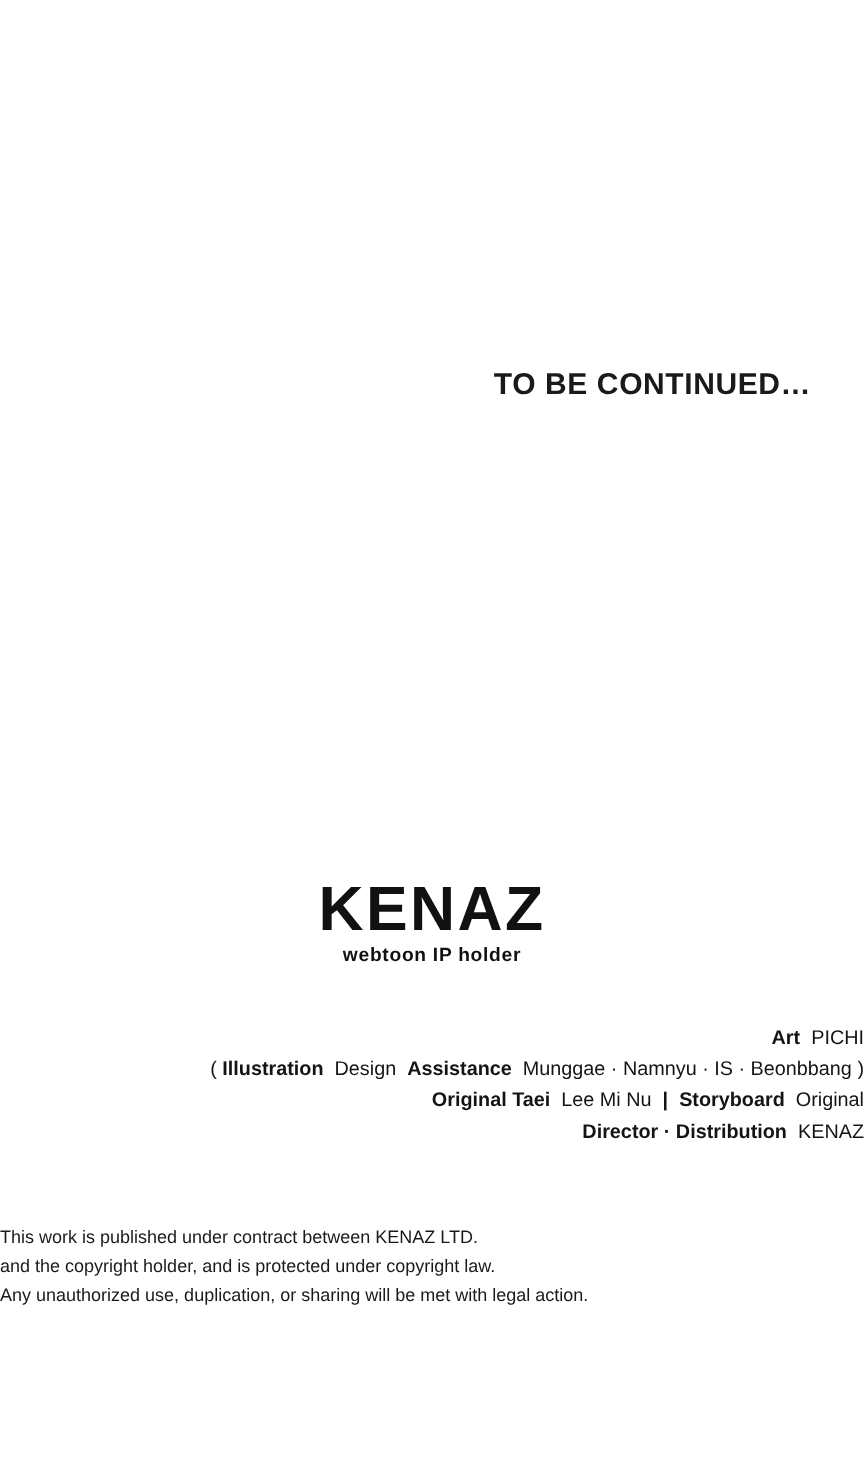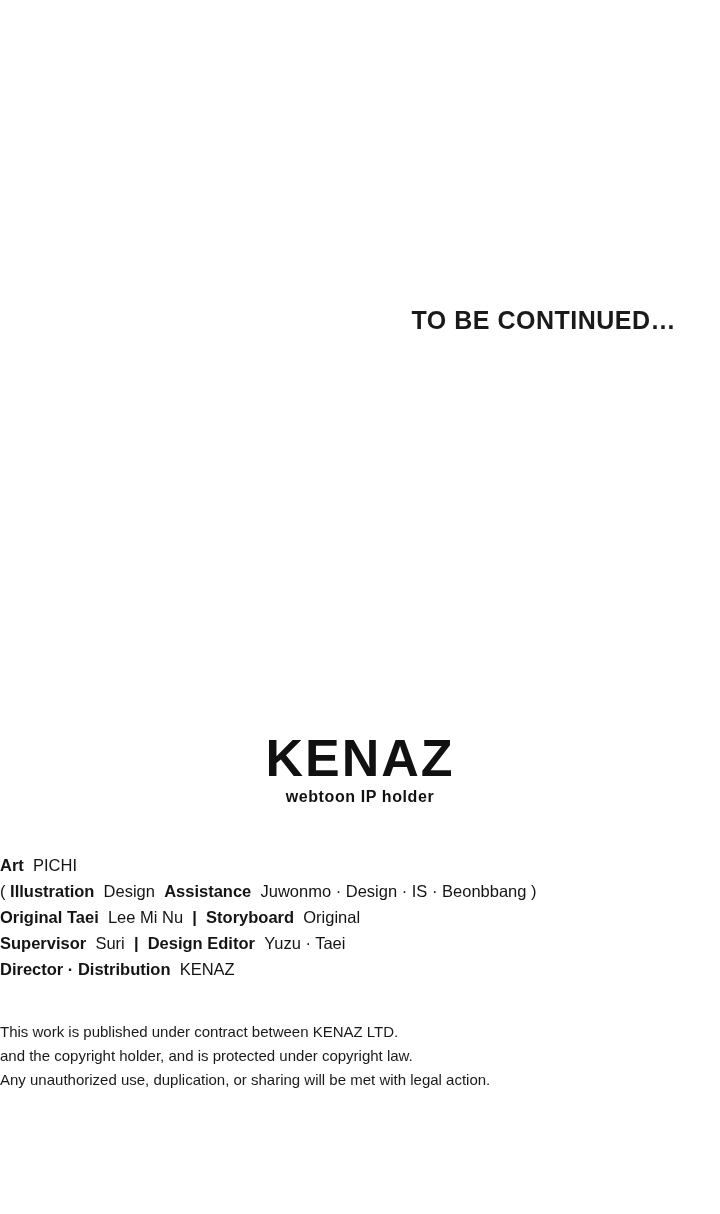--- a/index.html
+++ b/index.html
@@ -57,21 +57,21 @@
     letter-spacing: 0.6px;
     color: #111111;
   }
 
   
   .credits {
     position: absolute;
     top: 852px;
     left: 0;
     width: 100%;
-    text-align: left;
+    text-align: right;
     font-size: 16.5px;
     line-height: 26px;
     color: #141414;
   }
   .credits .line {
     white-space: nowrap;
   }
   .credits b {
     font-weight: 700;
   }
@@ -106,30 +106,27 @@
     <div class="logo-sub">webtoon IP holder</div>
   </div>
 
   <div class="credits">
 
     <div class="line">
       <b>Art</b><span>&nbsp;&nbsp;</span><span class="thin">PICHI</span>
     </div>
 
     <div class="line">
-      <span class="thin">(</span><span>&nbsp;</span><b>Illustration</b><span>&nbsp;&nbsp;</span><span class="thin">Design</span><span>&nbsp;&nbsp;</span><b>Assistance</b><span>&nbsp;&nbsp;</span><span class="thin">Juwonmo · Design · IS · Beonbbang</span><span>&nbsp;</span><span class="thin">)</span>
+      <span class="thin">(</span><span>&nbsp;</span><b>Illustration</b><span>&nbsp;&nbsp;</span><span class="thin">Design</span><span>&nbsp;&nbsp;</span><b>Assistance</b><span>&nbsp;&nbsp;</span><span class="thin">Munggae · Namnyu · IS · Beonbbang</span><span>&nbsp;</span><span class="thin">)</span>
     </div>
 
     <div class="line">
       <b>Original Taei</b><span>&nbsp;&nbsp;</span><span class="thin">Lee Mi Nu</span><span>&nbsp;&nbsp;</span><b>|</b><span>&nbsp;&nbsp;</span><b>Storyboard</b><span>&nbsp;&nbsp;</span><span class="thin">Original</span>
     </div>
 
-    <div class="line">
-      <b>Supervisor</b><span>&nbsp;&nbsp;</span><span class="thin">Suri</span><span>&nbsp;&nbsp;</span><b>|</b><span>&nbsp;&nbsp;</span><b>Design Editor</b><span>&nbsp;&nbsp;</span><span class="thin">Yuzu · Taei</span>
-    </div>
 
     <div class="line">
       <b>Director · Distribution</b><span>&nbsp;&nbsp;</span><span class="thin">KENAZ</span>
     </div>
 
   </div>
 
   <div class="legal">
     <div class="line">This work is published under contract between KENAZ LTD.</div>
     <div class="line">and the copyright holder, and is protected under copyright law.</div>

